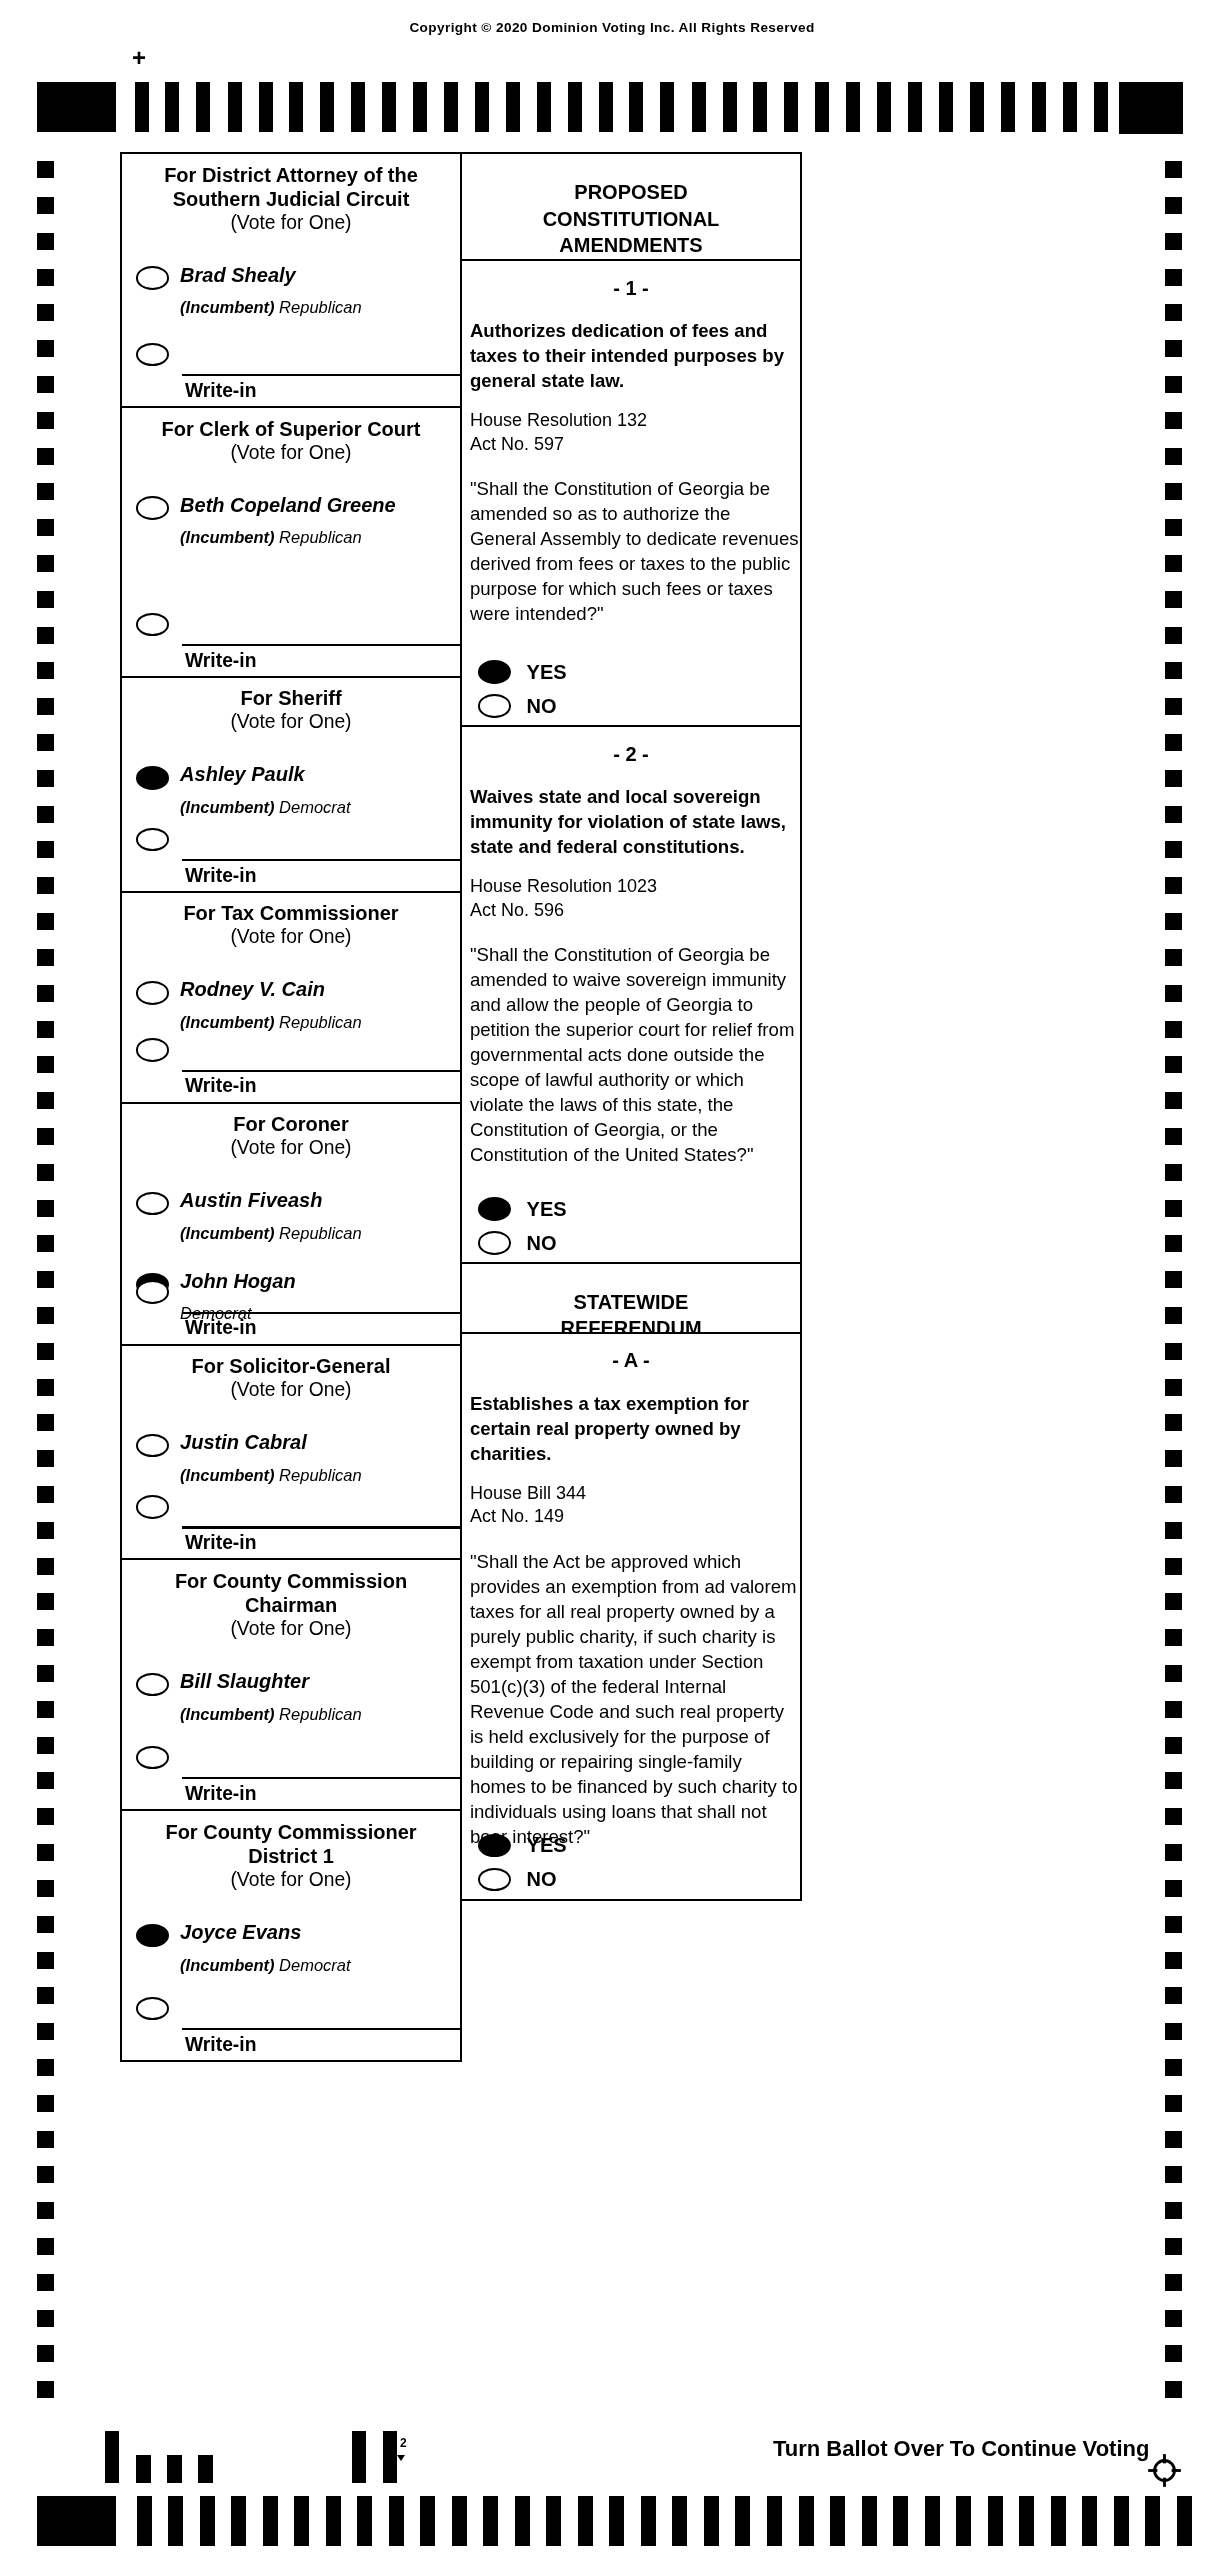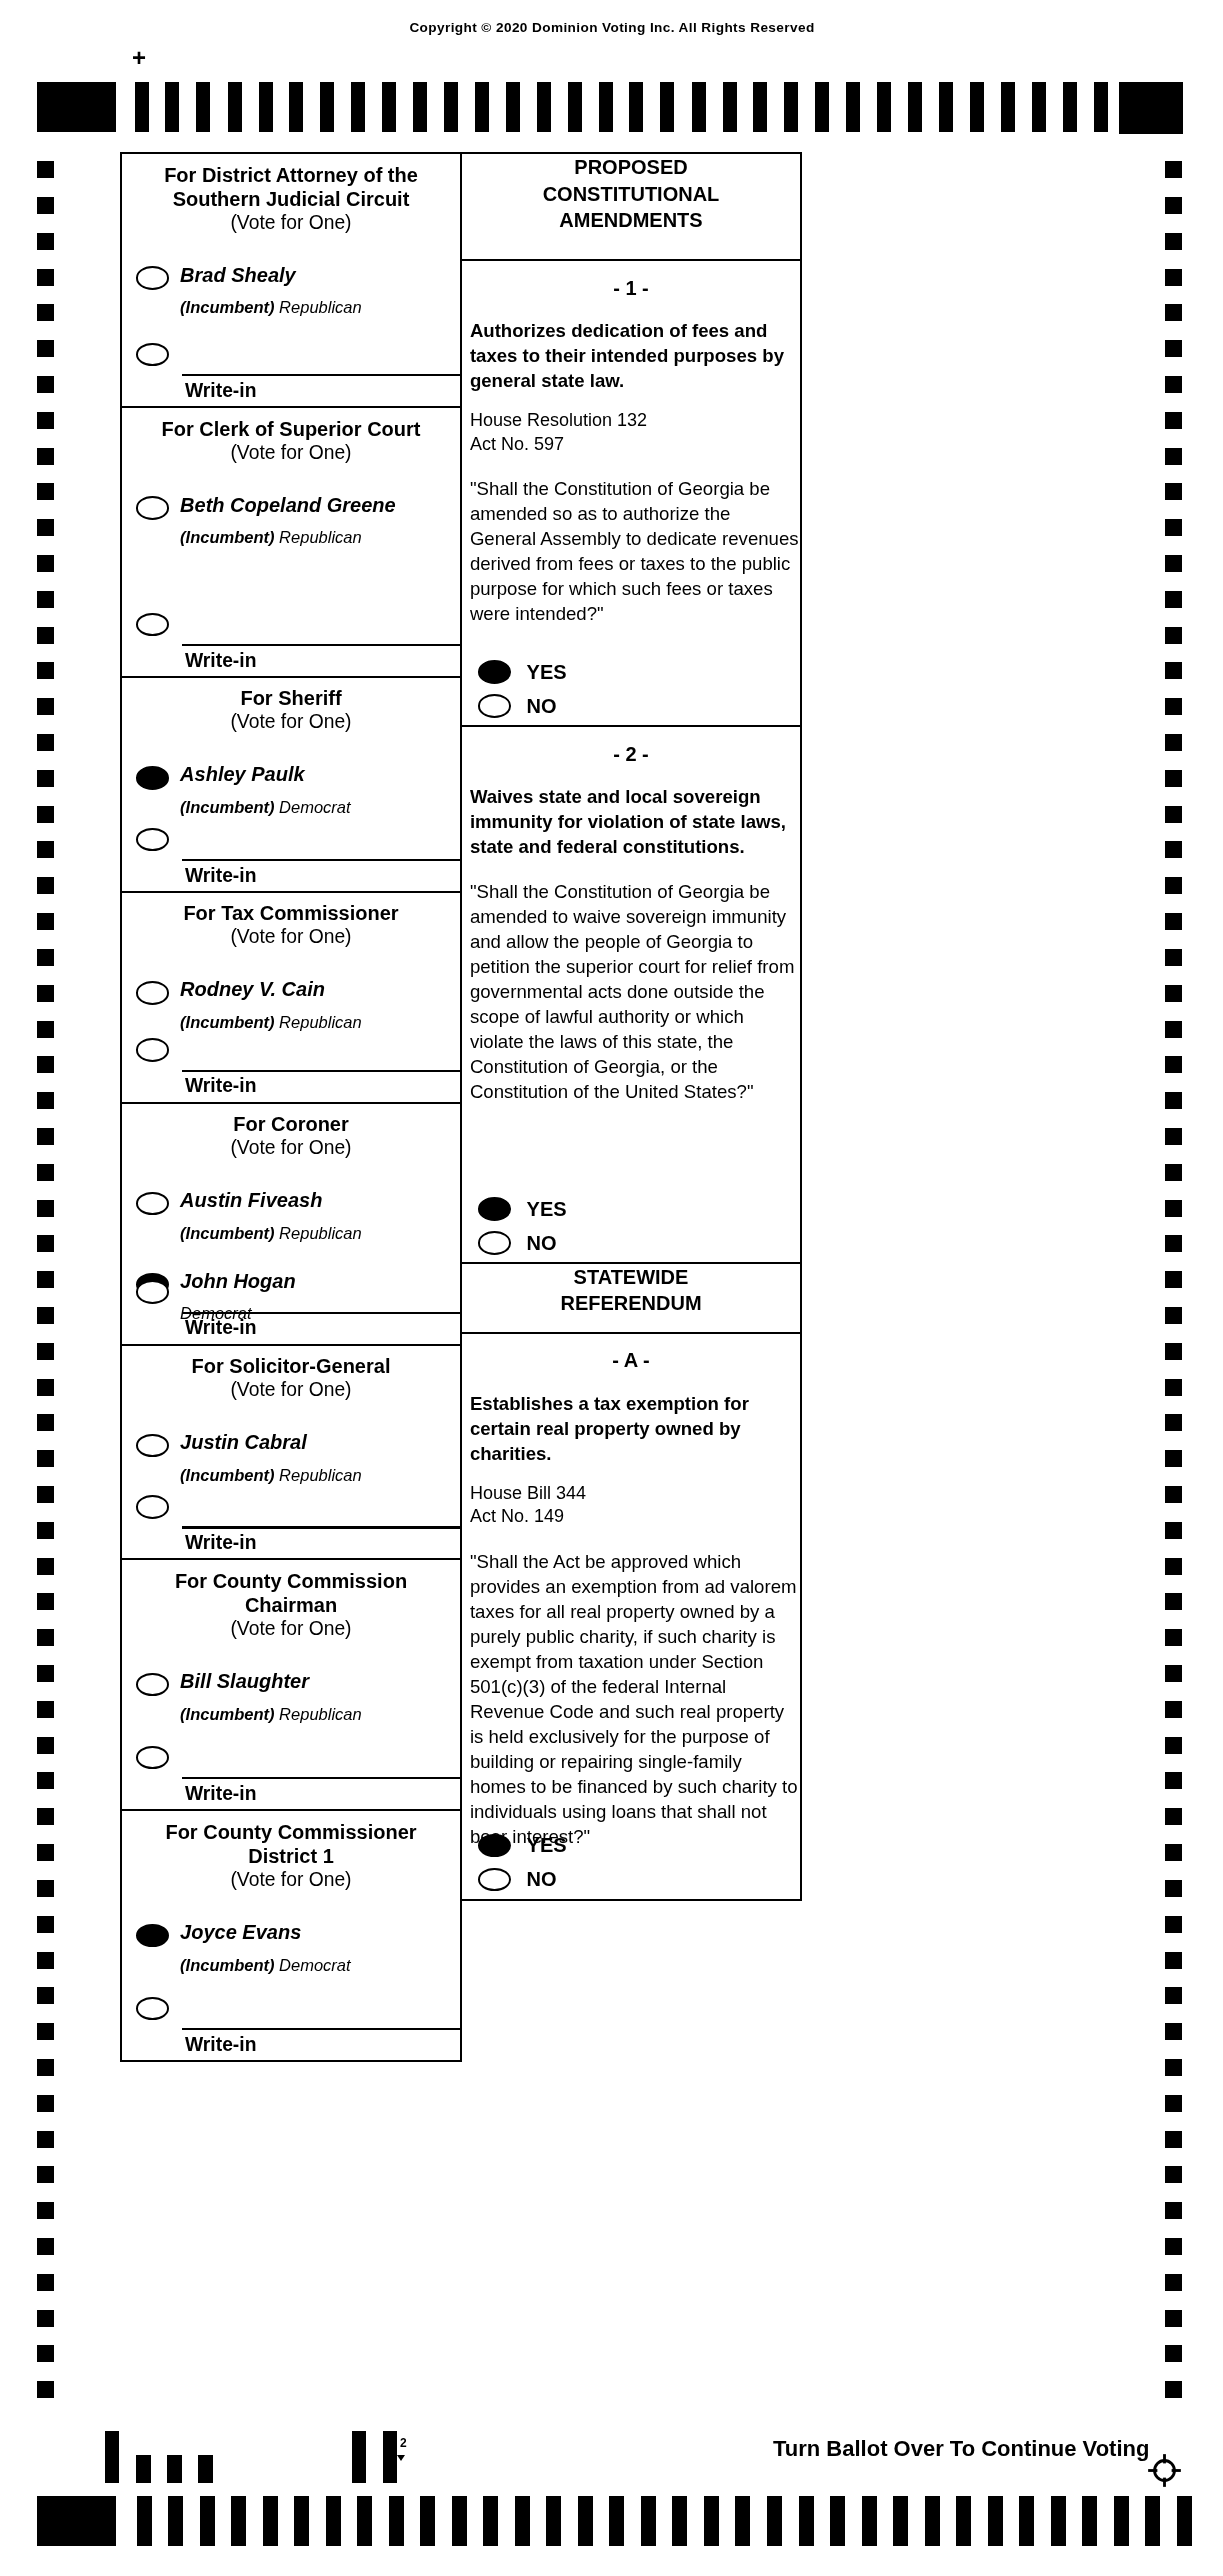--- a/index.html
+++ b/index.html
@@ -20,21 +20,21 @@
   #right-col { position:absolute; left:460px; top:152px; width:342px; }
 
   .race, .mbox {
     position:relative; border:2.1px solid #000; box-sizing:border-box;
     margin-top:-2.1px; background:#fff; overflow:hidden;
   }
   .race:first-child, .mbox:first-child { margin-top:0; }
 
   .race-title { font-size:20px; font-weight:bold; text-align:center; line-height:24px; padding:0 4.3px; }
   .race-title:first-child { padding-top:8.6px; }
-  .pad-top { padding-top:0; }
+  .pad-top { padding-top:25px; }
   .vote-one  { font-size:19.3px; text-align:center; line-height:24px; }
 
   .cand { display:flex; align-items:flex-start; padding-left:13.6px; margin-top:29px; }
   .cand + .cand { margin-top:26px; }
   .oval {
     width:29px; height:19.3px; border:2.1px solid #000; border-radius:50%;
     background:#fff; flex:none;
   }
   .oval.filled { background:#000; }
   .cand .oval { margin-top:2.9px; }
@@ -419,20 +419,24 @@
           </div>
           <div class="yn">
             <div class="oval"></div>
             <div class="yn-label">NO</div>
           </div>
         </div>
       </div>
       <div class="mbox" style="height: 539px;">
         <div class="m-num">- 2 -</div>
         <div class="m-summary">Waives state and local sovereign immunity for violation of state laws, state and federal constitutions.</div>
+        <div class="m-refs">
+          <div>House Resolution 1023</div>
+          <div>Act No. 596</div>
+        </div>
         <div class="m-question">"Shall the Constitution of Georgia be amended to waive sovereign immunity and allow the people of Georgia to petition the superior court for relief from governmental acts done outside the scope of lawful authority or which violate the laws of this state, the Constitution of Georgia, or the Constitution of the United States?"</div>
         <div class="choices">
           <div class="yn">
             <div class="oval filled"></div>
             <div class="yn-label">YES</div>
           </div>
           <div class="yn">
             <div class="oval"></div>
             <div class="yn-label">NO</div>
           </div>

